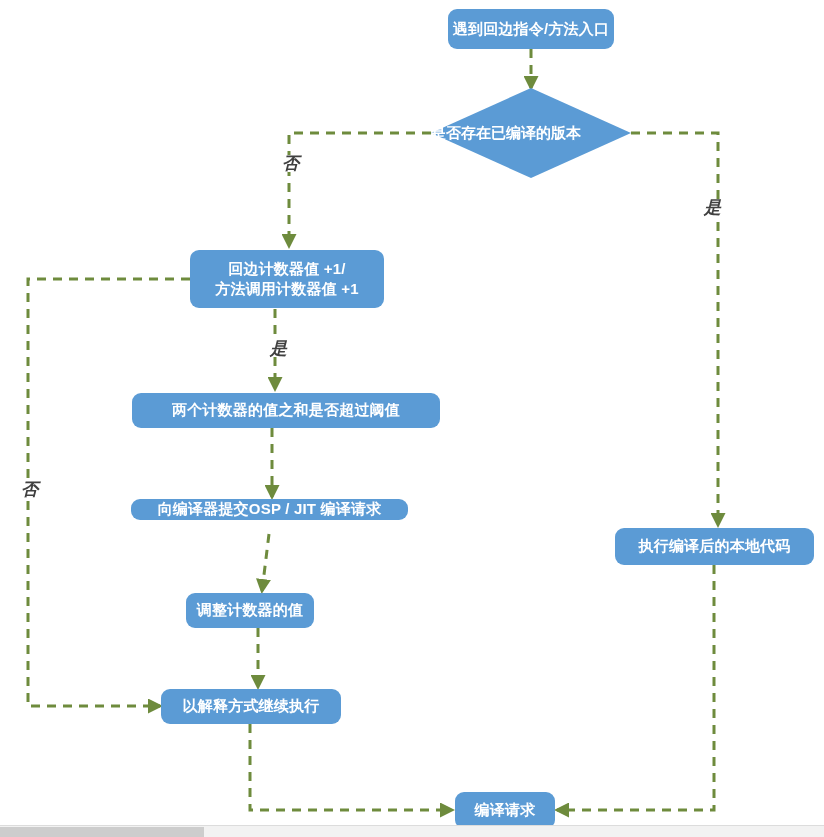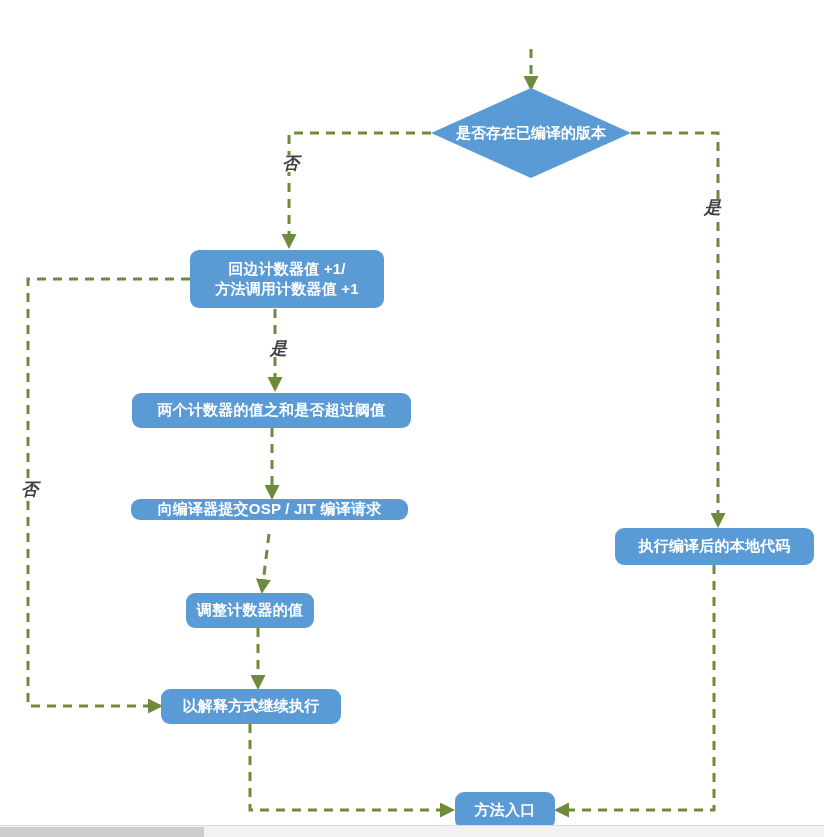--- a/index.html
+++ b/index.html
@@ -43,21 +43,21 @@
     font-weight: bold;
     font-size: 15px;
     line-height: 1.35;
     letter-spacing: 0.2px;
     white-space: pre-line;
   }
   .diamond {
     position: absolute;
     display: flex;
     align-items: center;
-    justify-content: center;
+    justify-content: flex-start;
     color: #ffffff;
     font-weight: bold;
     font-size: 15px;
     text-align: center;
   }
   .diamond .shape {
     position: absolute;
     left: 0;
     top: 0;
     width: 100%;
@@ -125,53 +125,56 @@
       <path d="M 258 628 L 258 687"></path>
 
       <path d="M 190 279 L 28 279 L 28 706 L 160 706"></path>
 
       <path d="M 250 724 L 250 810 L 452 810"></path>
 
       <path d="M 714 565 L 714 810 L 557 810"></path>
     </g>
   </svg>
 
+  <div class="node" style="left:448px; top:9px; width:166px; height:40px;">
+    <span>遇到回边指令/方法入口</span>
+  </div>
 
   <div class="diamond" style="left:431px; top:88px; width:200px; height:90px;">
     <span class="shape"></span>
     <span class="dlabel">是否存在已编译的版本</span>
   </div>
 
   <div class="node" style="left:190px; top:250px; width:194px; height:58px;">
     <span>回边计数器值 +1/
 方法调用计数器值 +1</span>
   </div>
 
-  <div class="node" style="left:132px; top:393px; width:279px; height:35px;">
+  <div class="node" style="left:132px; top:393px; width:308px; height:35px;">
     <span>两个计数器的值之和是否超过阈值</span>
   </div>
 
   <div class="node" style="left:131px; top:499px; width:277px; height:21px;">
     <span>向编译器提交OSP / JIT 编译请求</span>
   </div>
 
   <div class="node" style="left:186px; top:593px; width:128px; height:35px;">
     <span>调整计数器的值</span>
   </div>
 
   <div class="node" style="left:161px; top:689px; width:180px; height:35px;">
     <span>以解释方式继续执行</span>
   </div>
 
   <div class="node" style="left:615px; top:528px; width:199px; height:37px;">
     <span>执行编译后的本地代码</span>
   </div>
 
   <div class="node" style="left:455px; top:792px; width:100px; height:37px;">
-    <span>方法入口</span>
+    <span>编译请求</span>
   </div>
 
   <div class="edge-label" style="left:280px; top:155px;">否</div>
 
   <div class="edge-label" style="left:268px; top:340px;">是</div>
 
   <div class="edge-label" style="left:702px; top:199px;">是</div>
 
   <div class="edge-label" style="left:19px; top:481px;">否</div>
 

